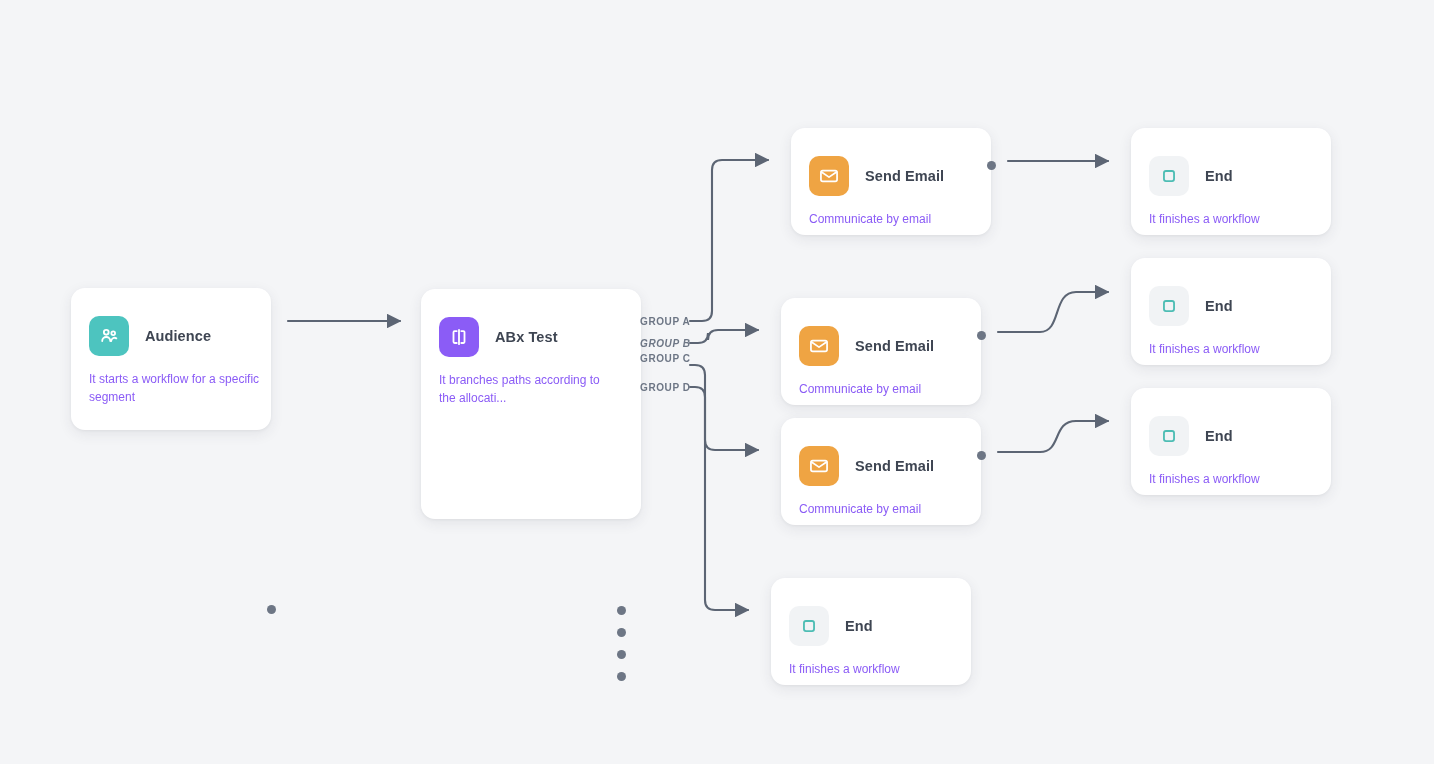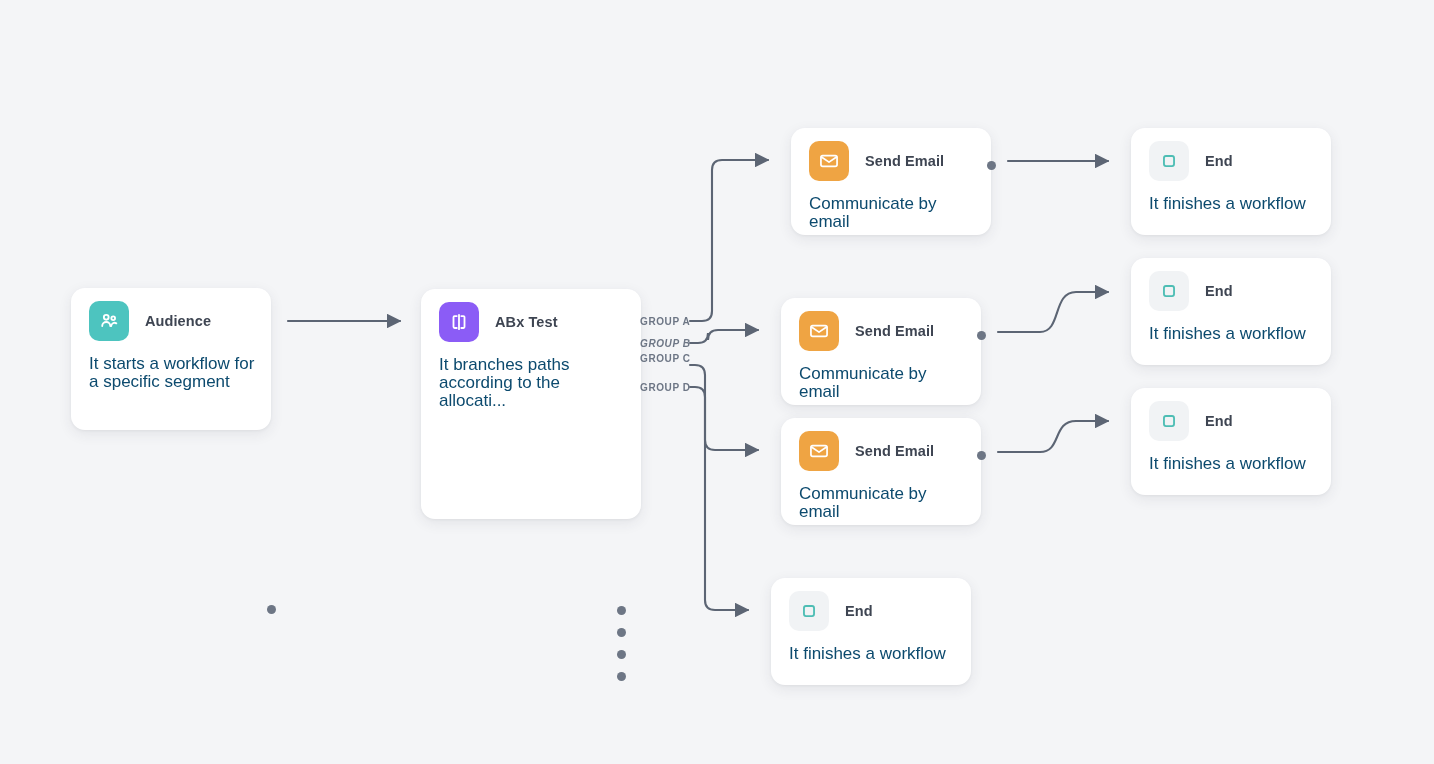--- a/index.html
+++ b/index.html
@@ -33,21 +33,21 @@
   .node {
     position: absolute;
     background: #ffffff;
     border-radius: 14px;
     box-shadow: 0 4px 14px rgba(42, 51, 66, 0.085), 0 1px 3px rgba(42, 51, 66, 0.05);
     box-sizing: border-box;
   }
   .node-head {
     display: flex;
     align-items: center;
-    padding: 13px 18px 0 18px;
+    padding: 28px 18px 0 18px;
   }
   .node-icon {
     width: 40px;
     height: 40px;
     border-radius: 10px;
     flex: 0 0 40px;
     display: flex;
     align-items: center;
     justify-content: center;
   }
@@ -58,23 +58,23 @@
   .node-title {
     margin-left: 16px;
     font-size: 14.5px;
     font-weight: bold;
     color: #3e4552;
     letter-spacing: 0.1px;
     white-space: nowrap;
   }
   .node-desc {
     padding: 14px 17px 0 18px;
-    font-size: 17px;
+    font-size: 12px;
     line-height: 18px;
-    color: #0c4a6e;
+    color: #8b5cf6;
   }
   .node-desc.clamp2 {
     width: 172px;
   }
 
   
   .legend {
     padding: 16px 18px 0 18px;
   }
   .legend-row {

